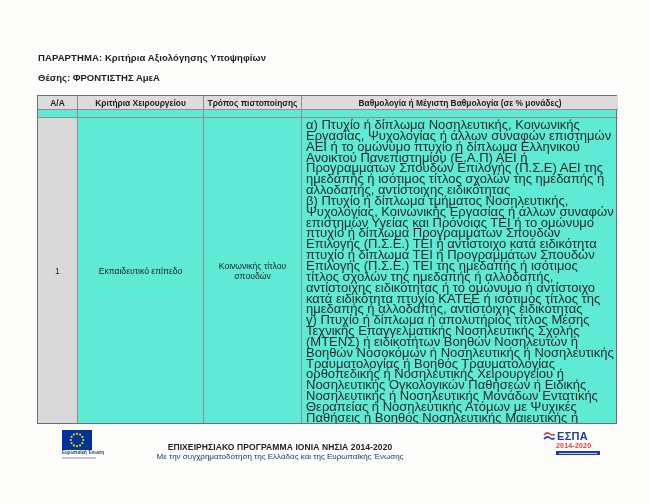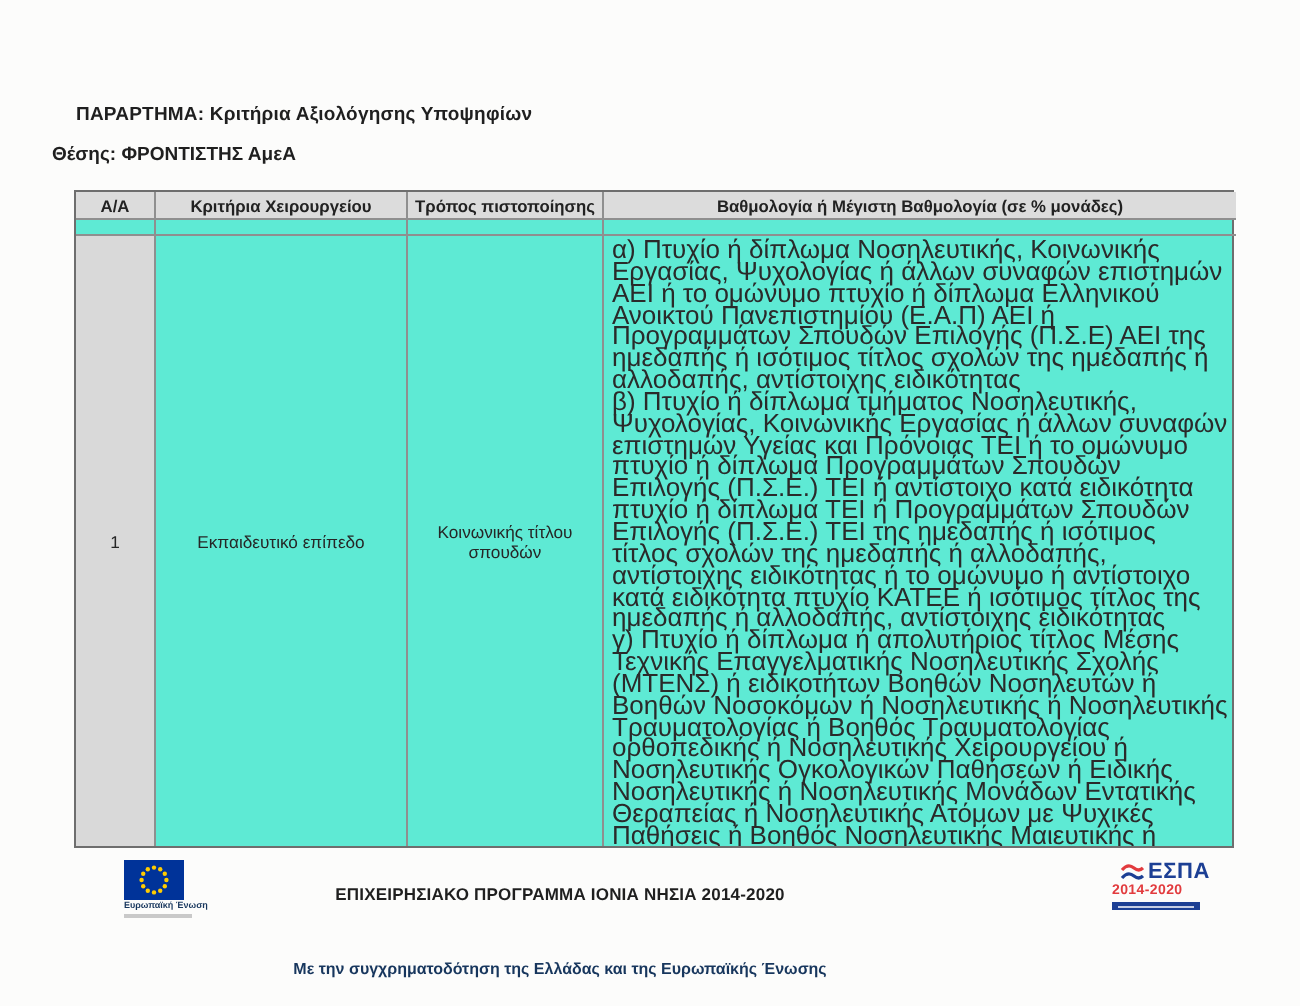--- a/index.html
+++ b/index.html
@@ -13,21 +13,21 @@
   }
   .page{
     position:absolute;left:0;top:0;width:650px;height:503px;
     background:#fcfcfb;
   }
   .doc-title{
     position:absolute;left:38px;top:52px;
     font-size:9.5px;font-weight:bold;color:#1f1f1f;letter-spacing:.1px;
   }
   .doc-subtitle{
-    position:absolute;left:26px;top:72px;
+    position:absolute;left:38px;top:72px;
     font-size:9.5px;font-weight:bold;color:#1f1f1f;
   }
   .crit-table{
     position:absolute;left:37px;top:95px;width:580px;height:329px;
     display:grid;
     grid-template-columns:40px 126px 98px 316px;
     grid-template-rows:14px 8px 1fr;
     border:1px solid #6e6e6e;
     box-sizing:border-box;
     background:#5eead4;
@@ -54,23 +54,23 @@
     padding:2px 4px 0 4px;
     font-size:13px;line-height:10.85px;color:#2a2a2a;
   }
   .footer{position:absolute;left:0;top:424px;width:650px;height:79px;}
   .eu-block{position:absolute;left:62px;top:6px;width:40px;}
   .eu-flag{display:block;}
   .eu-caption{font-size:4.5px;color:#17365d;font-weight:bold;line-height:6px;white-space:nowrap;}
   .eu-caption2{width:34px;height:2px;background:#c9c9c9;margin-top:1px;}
   .footer-text{position:absolute;left:100px;top:18px;width:360px;text-align:center;}
   .program-line{font-size:8.5px;font-weight:bold;color:#1f1f1f;letter-spacing:.1px;}
-  .cofund-line{margin-top:28px;font-size:8px;font-weight:bold;color:#17365d;}
+  .cofund-line{margin-top:0;font-size:8px;font-weight:normal;color:#17365d;}
   .espa{position:absolute;left:543px;top:7px;width:62px;}
-  .espa-top{display:flex;align-items:flex-end;gap:2px;justify-content:flex-end;}
+  .espa-top{display:flex;align-items:flex-end;gap:2px;}
   .espa-name{font-size:11px;font-weight:bold;color:#1c3f94;line-height:11px;letter-spacing:.3px;}
   .espa-years{font-size:7px;font-weight:bold;color:#e23b3e;line-height:8px;margin-left:13px;letter-spacing:.2px;}
   .espa-bar{margin-top:1px;margin-left:13px;width:44px;height:4px;background:#1c3f94;display:flex;align-items:center;justify-content:center;}
   .espa-bar span{display:block;width:38px;height:1px;background:rgba(255,255,255,.75);}
 </style>
 </head>
 <body>
 
 <div class="page">
 

